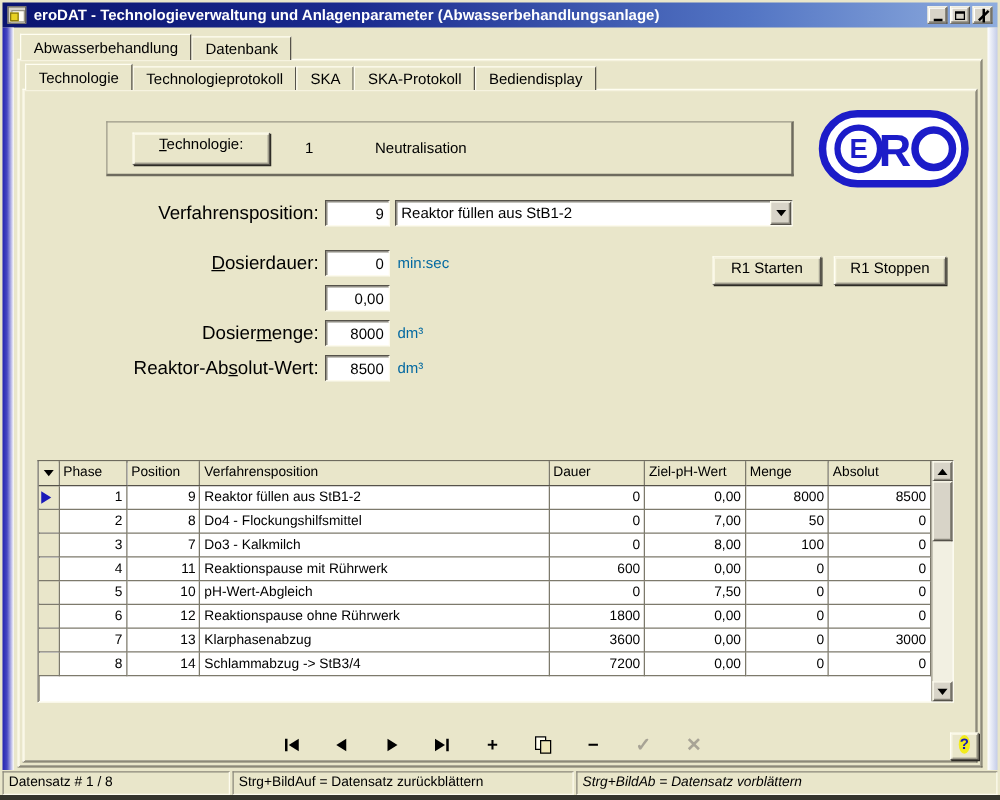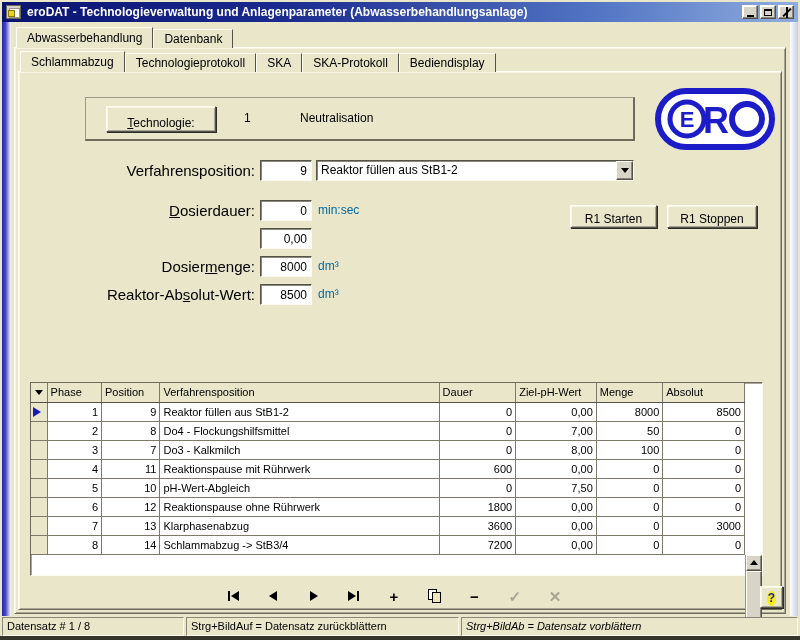--- a/index.html
+++ b/index.html
@@ -38,21 +38,21 @@
   .page{position:absolute;background:#e9e6ca;border:1px solid;border-color:#fffef2 #6e6b5e #6e6b5e #fffef2;
     box-shadow:inset 1px 1px 0 #f6f3e0,inset -1px -1px 0 #a9a695;}
   #page1{left:14px;top:47px;width:772px;height:567px;z-index:1;}
   #page2{left:18px;top:71px;width:764px;height:539px;z-index:2;}
 
   
   #tech-panel{position:absolute;left:85px;top:97px;width:550px;height:44px;z-index:5;
     background:#e9e6ca;border:1px solid #9b9887;border-right:2px solid #6e6b5e;border-bottom:2px solid #6e6b5e;}
   .btn3d{background:#e9e6ca;border:1px solid;border-color:#fffef2 #55524a #55524a #fffef2;
     box-shadow:1px 1px 0 #2e2c26,inset 1px 1px 0 #f8f5e2,inset -1px -1px 0 #a9a695;
-    font-size:12px;color:#000;display:flex;align-items:flex-end;justify-content:center;cursor:default;}
+    font-size:12px;color:#000;display:flex;align-items:flex-start;justify-content:center;cursor:default;}
   #tech-button{position:absolute;left:20px;top:8px;width:110px;height:26px;}
   #tech-number{position:absolute;left:158px;top:13px;font-size:12px;}
   #tech-name{position:absolute;left:214px;top:13px;font-size:12px;}
   .u{text-decoration:underline;}
 
   
   #logo{position:absolute;left:653px;top:86px;width:124px;height:66px;z-index:5;}
 
   
   .frm-label{position:absolute;width:170px;text-align:right;font-size:15px;line-height:21px;color:#000;}
@@ -64,22 +64,22 @@
     border-color:#55524a #fdfbee #fdfbee #55524a;box-shadow:inset 1px 1px 0 #8a877c;display:flex;z-index:5;}
   #combo-value{flex:1;font-size:12px;line-height:19px;padding-left:4px;overflow:hidden;white-space:nowrap;}
   #combo-arrow{width:17px;background:#d8d4c8;border:1px solid;border-color:#fffef0 #55524a #55524a #fffef0;
     box-shadow:inset -1px -1px 0 #8a877c;display:flex;align-items:center;justify-content:center;}
   .tri-down{width:0;height:0;border-left:4px solid transparent;border-right:4px solid transparent;border-top:5px solid #000;}
   #r1-start{position:absolute;left:570px;top:205px;width:87px;height:23px;z-index:5;}
   #r1-stop{position:absolute;left:667px;top:205px;width:90px;height:23px;z-index:5;}
   .zi{z-index:5;}
 
   
-  #grid{position:absolute;left:30px;top:382px;width:733px;height:194px;z-index:5;background:#fff;
-    border:1px solid;border-color:#6e6b5e #fdfbee #fdfbee #6e6b5e;box-shadow:inset 1px 1px 0 #a9a695;display:flex;flex-direction:column;}
+  #grid{position:absolute;left:30px;top:368px;width:733px;height:194px;z-index:5;background:#fff;
+    border:1px solid;border-color:#6e6b5e #fdfbee #fdfbee #6e6b5e;box-shadow:inset 1px 1px 0 #a9a695;display:flex;}
   #grid-table{border-collapse:collapse;table-layout:fixed;width:714px;align-self:flex-start;}
   #grid-table th,#grid-table td{font-size:11px;font-weight:normal;height:19px;padding:0 3px;
     border-right:1px solid #7d7a6c;border-bottom:1px solid #7d7a6c;overflow:hidden;white-space:nowrap;}
   #grid-table th{background:#e9e6ca;text-align:left;border-bottom:1px solid #55524a;}
   #grid-table td{background:#fff;color:#000;}
   #grid-table .ind{width:16px;background:#e9e6ca;padding:0 2px;}
   #grid-table .num{text-align:right;}
   .col-ind{width:16px;} .col-0{width:54px;} .col-1{width:58px;} .col-2{width:277px;}
   .col-3{width:76px;} .col-4{width:80px;} .col-5{width:66px;} .col-6{width:81px;}
   .tri-down-hdr{width:0;height:0;border-left:4px solid transparent;border-right:4px solid transparent;border-top:5px solid #000;margin:auto;}
@@ -142,21 +142,21 @@
   <div id="edge-right"></div>
   <div id="edge-bottom"></div>
 
   <div id="tabs1" class="tabrow">
     <div class="tab active">Abwasserbehandlung</div>
     <div class="tab">Datenbank</div>
   </div>
   <div id="page1" class="page"></div>
 
   <div id="tabs2" class="tabrow">
-    <div class="tab active">Schlammabzug</div>
+    <div class="tab active">Technologie</div>
     <div class="tab">Technologieprotokoll</div>
     <div class="tab">SKA</div>
     <div class="tab">SKA-Protokoll</div>
     <div class="tab">Bediendisplay</div>
   </div>
   <div id="page2" class="page"></div>
 
   <div id="tech-panel">
     <button id="tech-button" class="btn3d">
         <span><span class="u">T</span><span>echnologie:</span></span>

